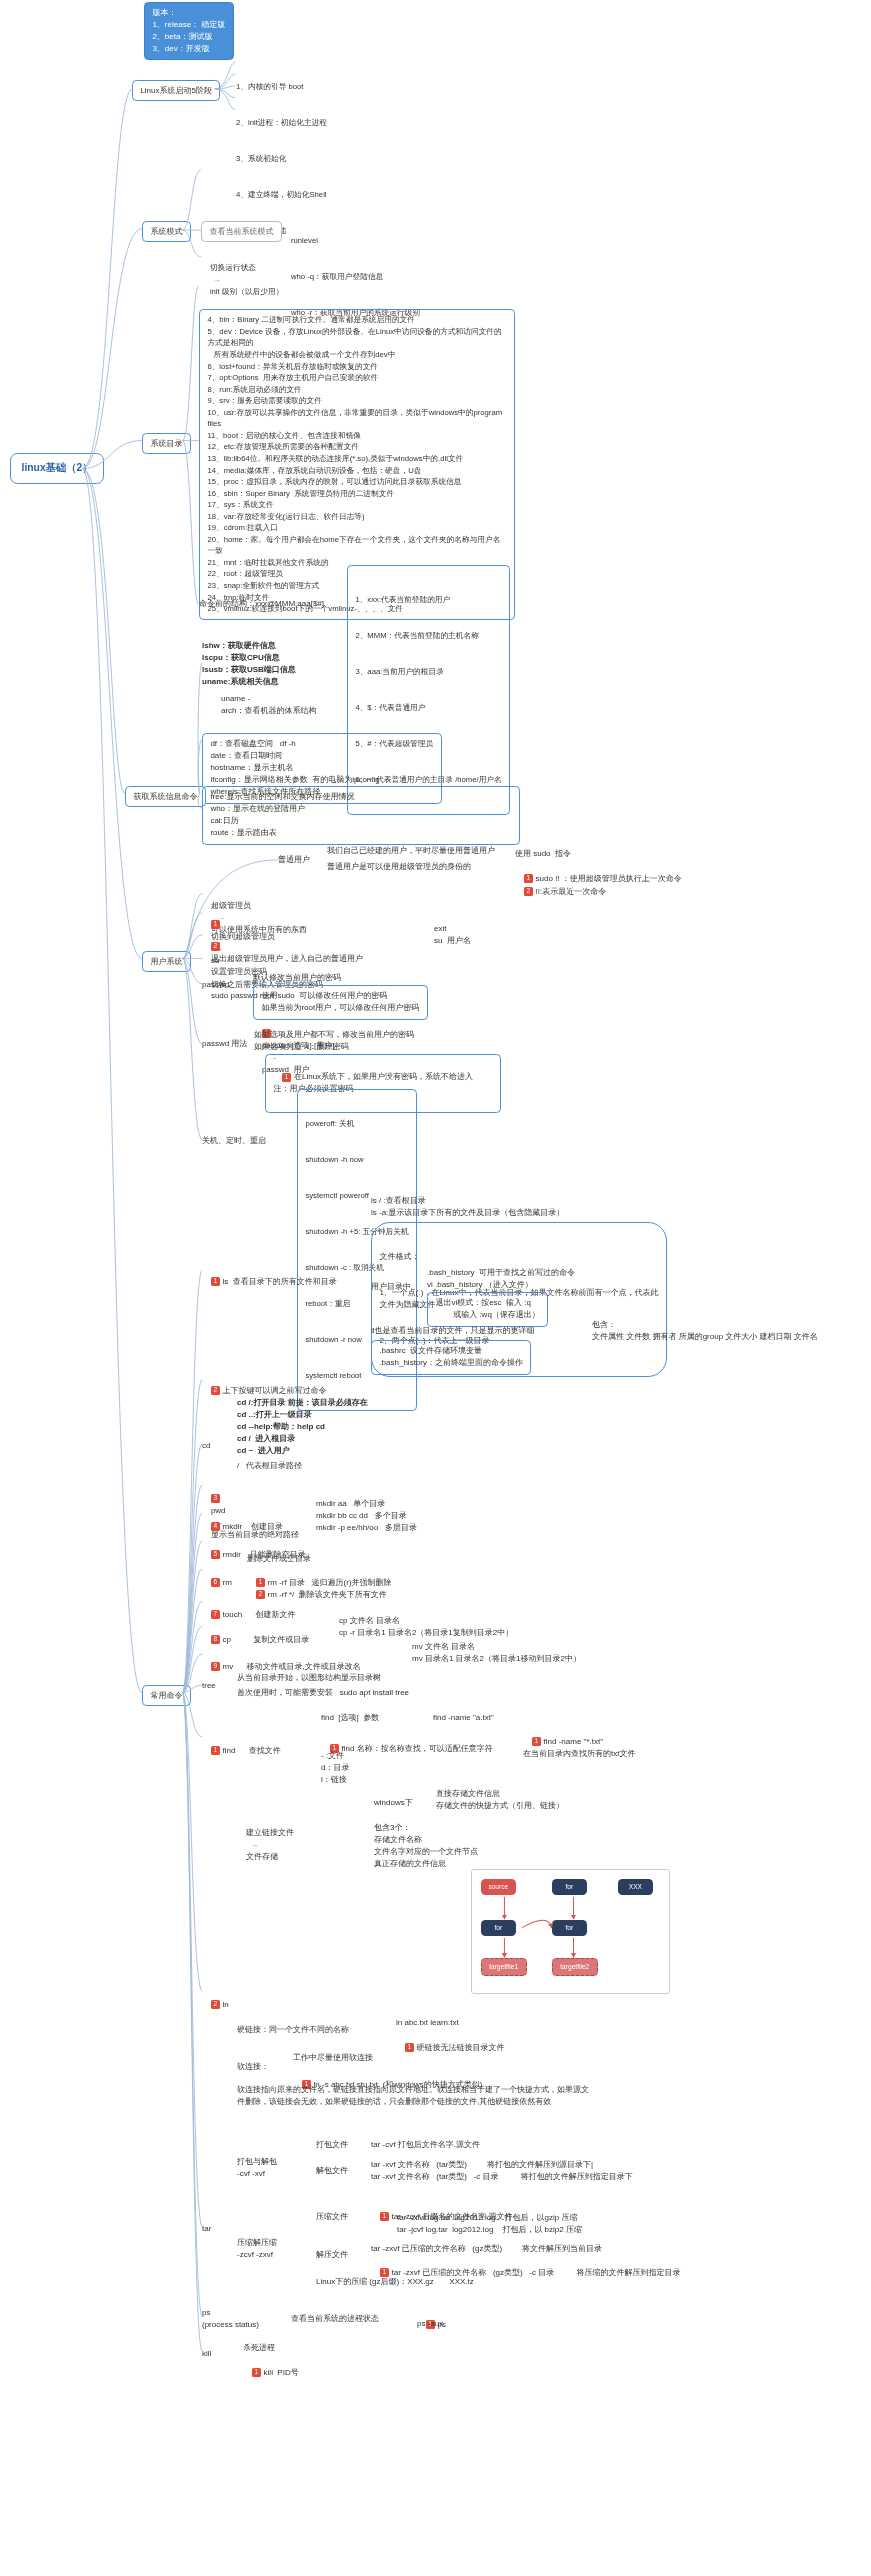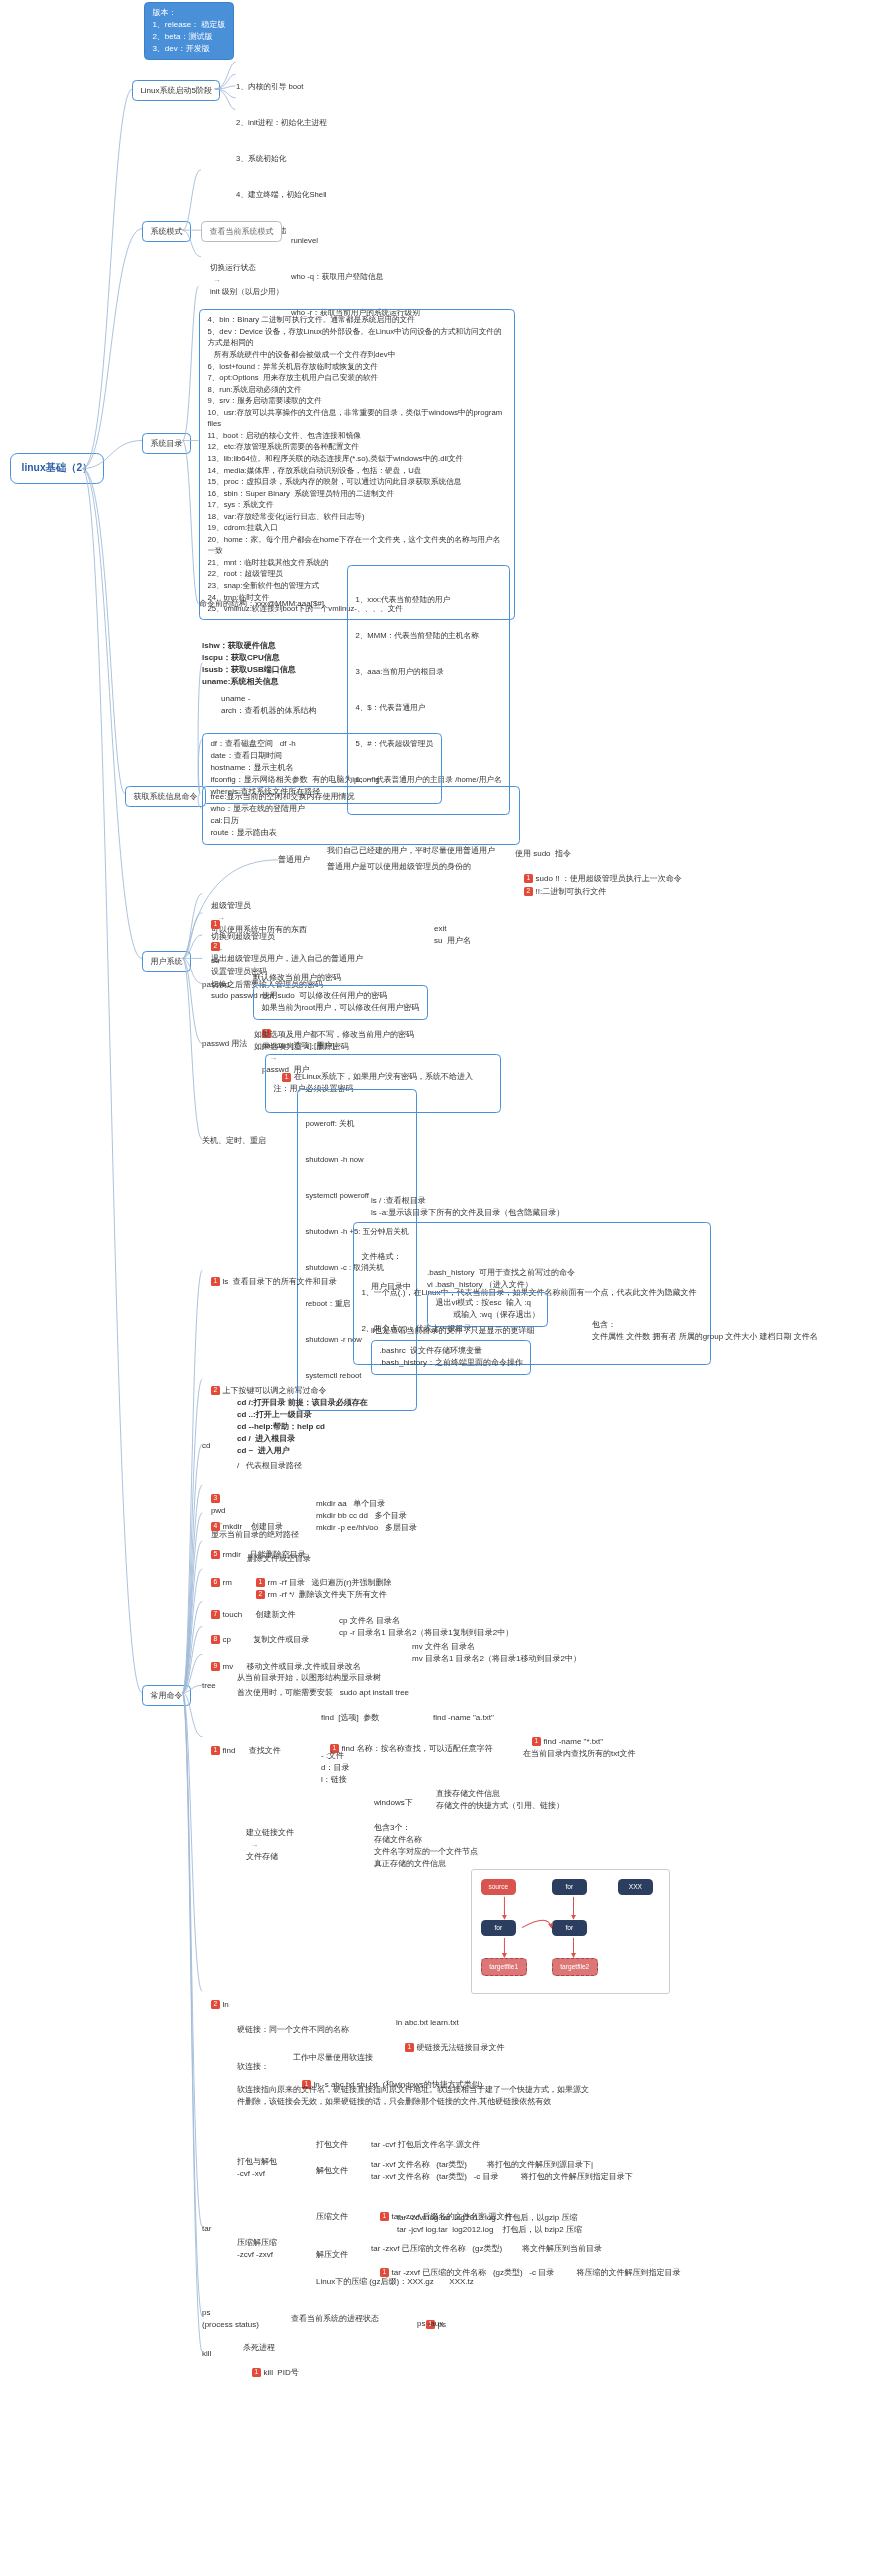--- a/index.html
+++ b/index.html
@@ -174,21 +174,21 @@
   <div class="node" style="left:142px; top:951px;">用户系统</div>
 
   <div class="block" style="left:278px; top:854px;">普通用户</div>
   <div class="block" style="left:327px; top:845px;">我们自己已经建的用户，平时尽量使用普通用户</div>
   <div class="block" style="left:327px; top:861px;">普通用户是可以使用超级管理员的身份的</div>
   <div class="block" style="left:515px; top:848px;">使用 sudo  指令</div>
   <div class="block" style="left:515px; top:861px;">
     <span class="sq">1</span><span>sudo !! ：使用超级管理员执行上一次命令</span>
   </div>
   <div class="block" style="left:515px; top:874px;">
-    <span class="sq">2</span><span>!!:二进制可执行文件</span>
+    <span class="sq">2</span><span>!!:表示最近一次命令</span>
   </div>
 
   <div class="block" style="left:202px; top:888px;">
     <span>超级管理员</span>
     <span class="gray" style="margin-left:5.9px;">→</span>
     <span>可以使用系统中所有的东西</span>
   </div>
 
   <div class="block" style="left:202px; top:907px;">
     <span class="sq">1</span>
@@ -242,21 +242,21 @@
     <div class="item">systemctl reboot</div>
   </div>
 
   <div class="node" style="left:142px; top:1685px;">常用命令</div>
 
   <div class="block" style="left:202px; top:1264px;">
     <span class="sq">1</span><span>ls  查看目录下的所有文件和目录</span>
   </div>
   <div class="block" style="left:371px; top:1195px;">ls / :查看根目录</div>
   <div class="block" style="left:371px; top:1207px;">ls -a:显示该目录下所有的文件及目录（包含隐藏目录）</div>
-  <div class="blockbox" style="left:353px; top:1222px; width:358px; white-space:pre-wrap;">
+  <div class="blockbox" style="left:371px; top:1222px; width:296px; white-space:pre-wrap;border-radius:19px;">
     <div>文件格式：</div>
     <div style="white-space:pre-wrap;">1、一个点(.)，在Linux中，代表当前目录，如果文件名称前面有一个点，代表此文件为隐藏文件</div>
     <div>2、两个点(..)：代表上一级目录</div>
   </div>
   <div class="block" style="left:371px; top:1281px;">用户目录中</div>
   <div class="block" style="left:427px; top:1267px; white-space:pre-wrap;">.bash_history  可用于查找之前写过的命令
 vi .bash_history （进入文件）</div>
   <div class="blockbox" style="left:427px; top:1292px; white-space:pre-wrap;">退出vi模式：按esc  输入 :q
         或输入 :wq（保存退出）</div>
   <div class="block" style="left:371px; top:1325px;">ll也是查看当前目录的文件，只是显示的更详细</div>

